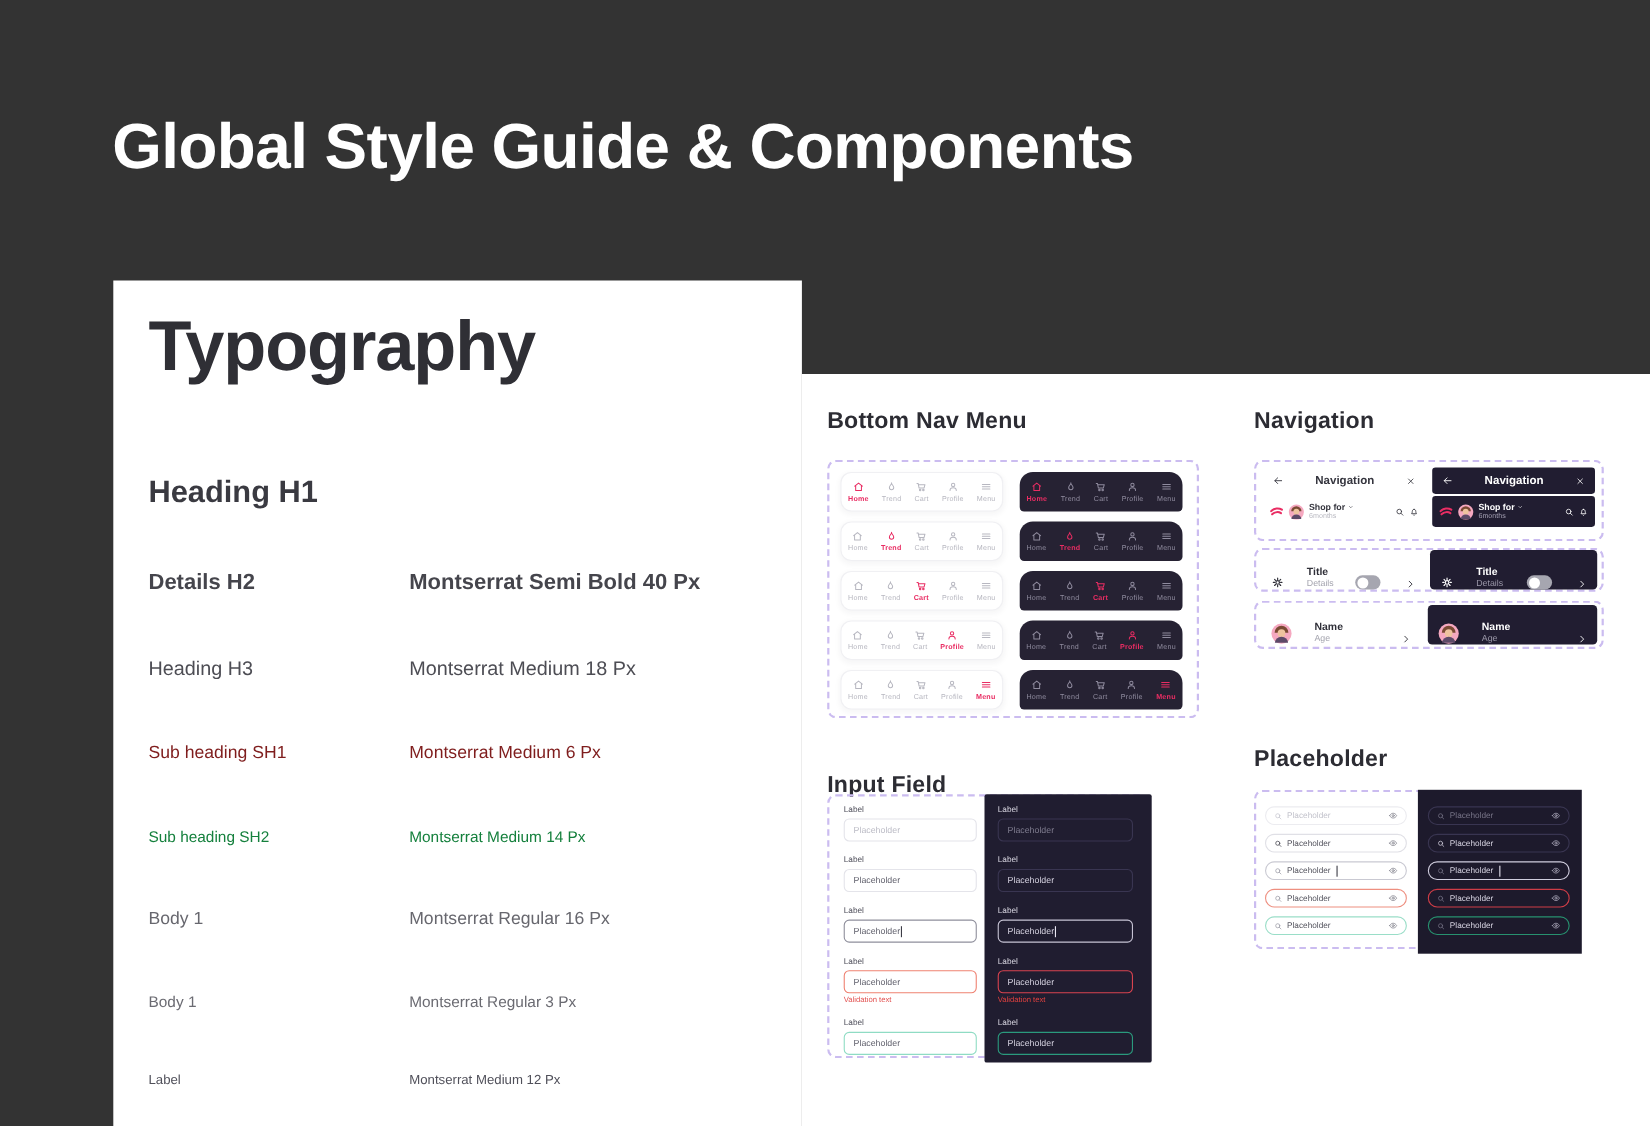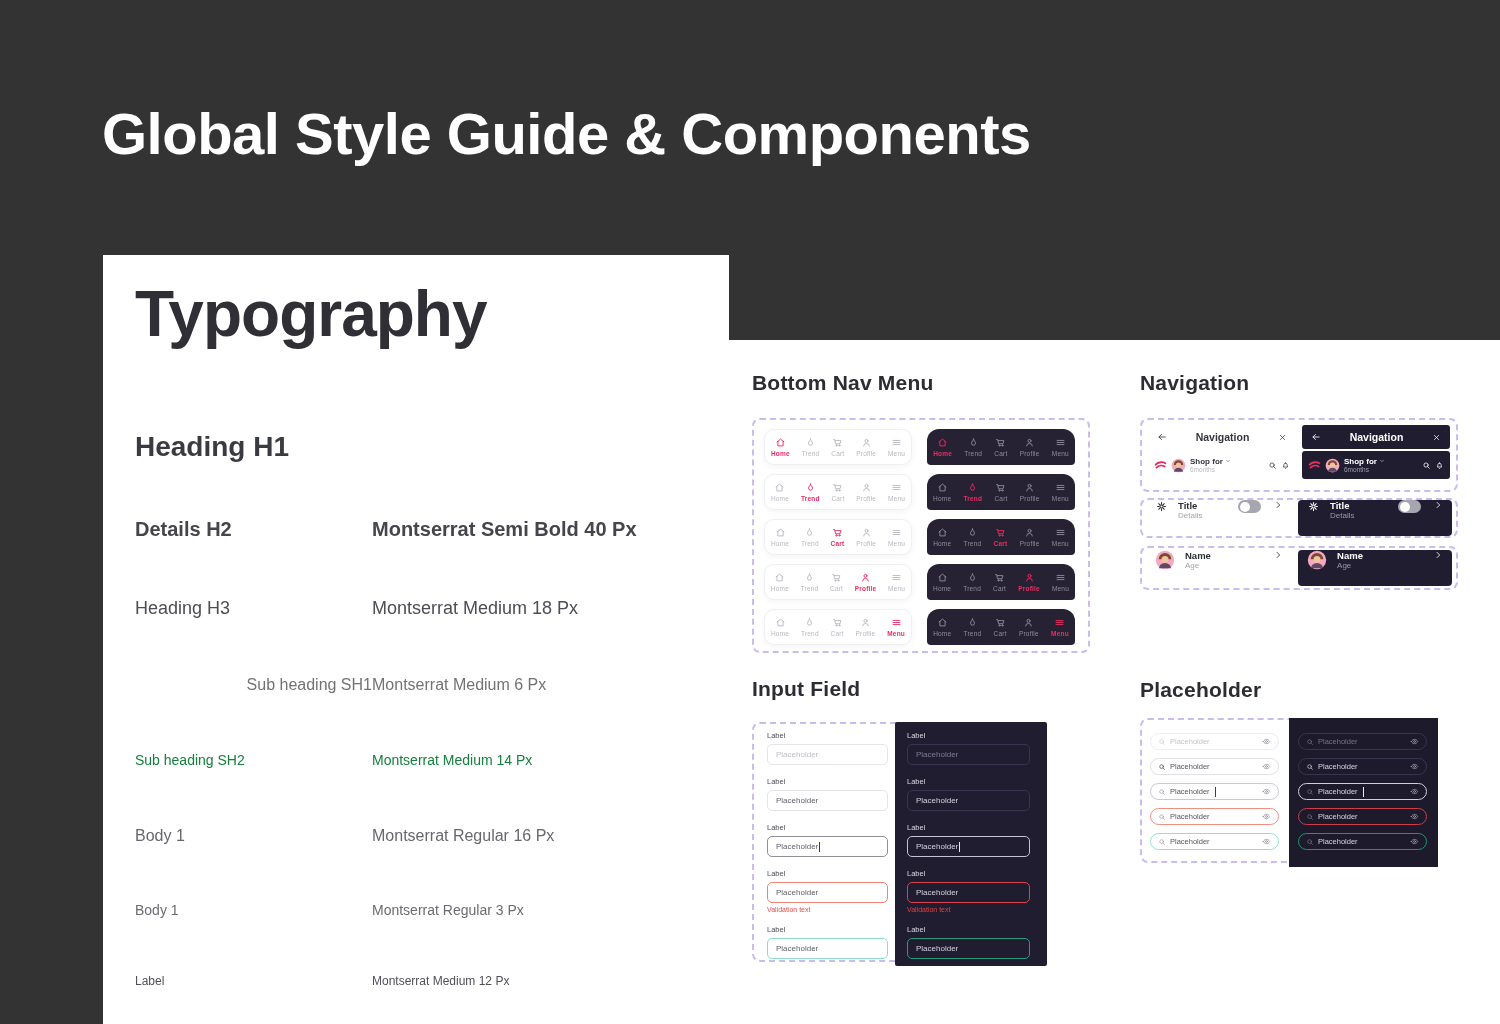--- a/index.html
+++ b/index.html
@@ -19,21 +19,21 @@
 
   
   #typo-heading{position:absolute;left:32px;top:22px;font-size:64px;font-weight:800;color:#2f2f35;letter-spacing:-1px;}
   .type-row{position:absolute;left:32px;display:flex;align-items:baseline;}
   .type-row .t-label{width:237px;flex:none;}
 
   
   .sec-heading{font-size:21px;font-weight:800;color:#2c2c33;letter-spacing:0.2px;}
   #bn-heading{left:752px;top:371px;}
   #nav-heading{left:1140px;top:371px;}
-  #if-heading{left:752px;top:677px;}
+  #if-heading{left:752px;top:702px;}
   #ph-heading{left:1140px;top:678px;}
 
   
   .dashed{border:2px dashed #cbbcf0;border-radius:8px;box-sizing:border-box;}
 
   
   #bn-box{left:752px;top:418px;width:338px;height:235px;}
   #bn-grid{display:grid;grid-template-columns:148px 148px;column-gap:15px;row-gap:9px;padding:9px 10px;}
   .bnav{width:148px;height:36px;display:flex;align-items:center;justify-content:space-around;box-sizing:border-box;}
   .bnav.light{background:#fff;border:1px solid #f0f0f3;border-radius:10px;box-shadow:0 2px 6px rgba(40,40,60,0.05);}
@@ -54,21 +54,21 @@
   .mn.dark .mn-bar{background:#211d31;border-radius:3px;color:#ffffff;}
   .shop-col{display:flex;flex-direction:column;line-height:1.15;}
   .shop-title{font-size:8px;font-weight:700;display:flex;align-items:center;gap:2px;}
   .shop-sub{font-size:6.5px;}
   .light .shop-sub{color:#b9b9c1;}
   .dark .shop-sub{color:#a19db0;}
   .mn-spacer{flex:1;}
 
   #nav-box2{left:1140px;top:498px;width:318px;height:40px;display:flex;align-items:center;gap:6px;padding:0 4px;box-sizing:border-box;}
   #nav-box3{left:1140px;top:546px;width:318px;height:44px;display:flex;align-items:center;gap:6px;padding:0 4px;box-sizing:border-box;}
-  .nav-row{height:36px;display:flex;align-items:flex-start;gap:10px;padding:0 9px;box-sizing:border-box;cursor:pointer;}
+  .nav-row{height:36px;display:flex;align-items:flex-end;gap:20px;padding:0 9px;box-sizing:border-box;cursor:pointer;}
   .nav-row.light{width:148px;color:#2f2f38;}
   .nav-row.dark{width:156px;background:#211d31;border-radius:4px;color:#ffffff;}
   .nr-textcol{display:flex;flex-direction:column;line-height:1.2;}
   .nr-title{font-size:9.5px;font-weight:700;}
   .nr-sub{font-size:8px;}
   .light .nr-sub{color:#a4a4ae;}
   .dark .nr-sub{color:#9a97a8;}
   .toggle{width:23px;height:13px;border-radius:7px;background:#a6a6b0;position:relative;margin-left:auto;flex:none;cursor:pointer;}
   .toggle .knob{position:absolute;left:1.5px;top:1.5px;width:10px;height:10px;border-radius:50%;background:#ffffff;}
   .chev-end{margin-left:2px;}
@@ -140,21 +140,21 @@
         <span class="t-label">Heading H1</span>
       </div>
       <div class="type-row" style="top: 263px; font-size: 20px; font-weight: 600; color: rgb(69, 69, 76);">
         <span class="t-label">Details H2</span>
         <span class="t-spec">Montserrat Semi Bold 40 Px</span>
       </div>
       <div class="type-row" style="top: 343px; font-size: 18px; font-weight: 500; color: rgb(77, 77, 84);">
         <span class="t-label">Heading H3</span>
         <span class="t-spec">Montserrat Medium 18 Px</span>
       </div>
-      <div class="type-row" style="top: 421px; font-size: 16px; font-weight: 500; color: #737373; text-align: right;">
+      <div class="type-row" style="top: 421px; font-size: 16px; font-weight: 500; color: #7f1d1d;">
         <span class="t-label">Sub heading SH1</span>
         <span class="t-spec">Montserrat Medium 6 Px</span>
       </div>
       <div class="type-row" style="top: 497px; font-size: 14px; font-weight: 500; color: #15803d;">
         <span class="t-label">Sub heading SH2</span>
         <span class="t-spec">Montserrat Medium 14 Px</span>
       </div>
       <div class="type-row" style="top: 572px; font-size: 16px; font-weight: 400; color: rgb(103, 103, 110);">
         <span class="t-label">Body 1</span>
         <span class="t-spec">Montserrat Regular 16 Px</span>

